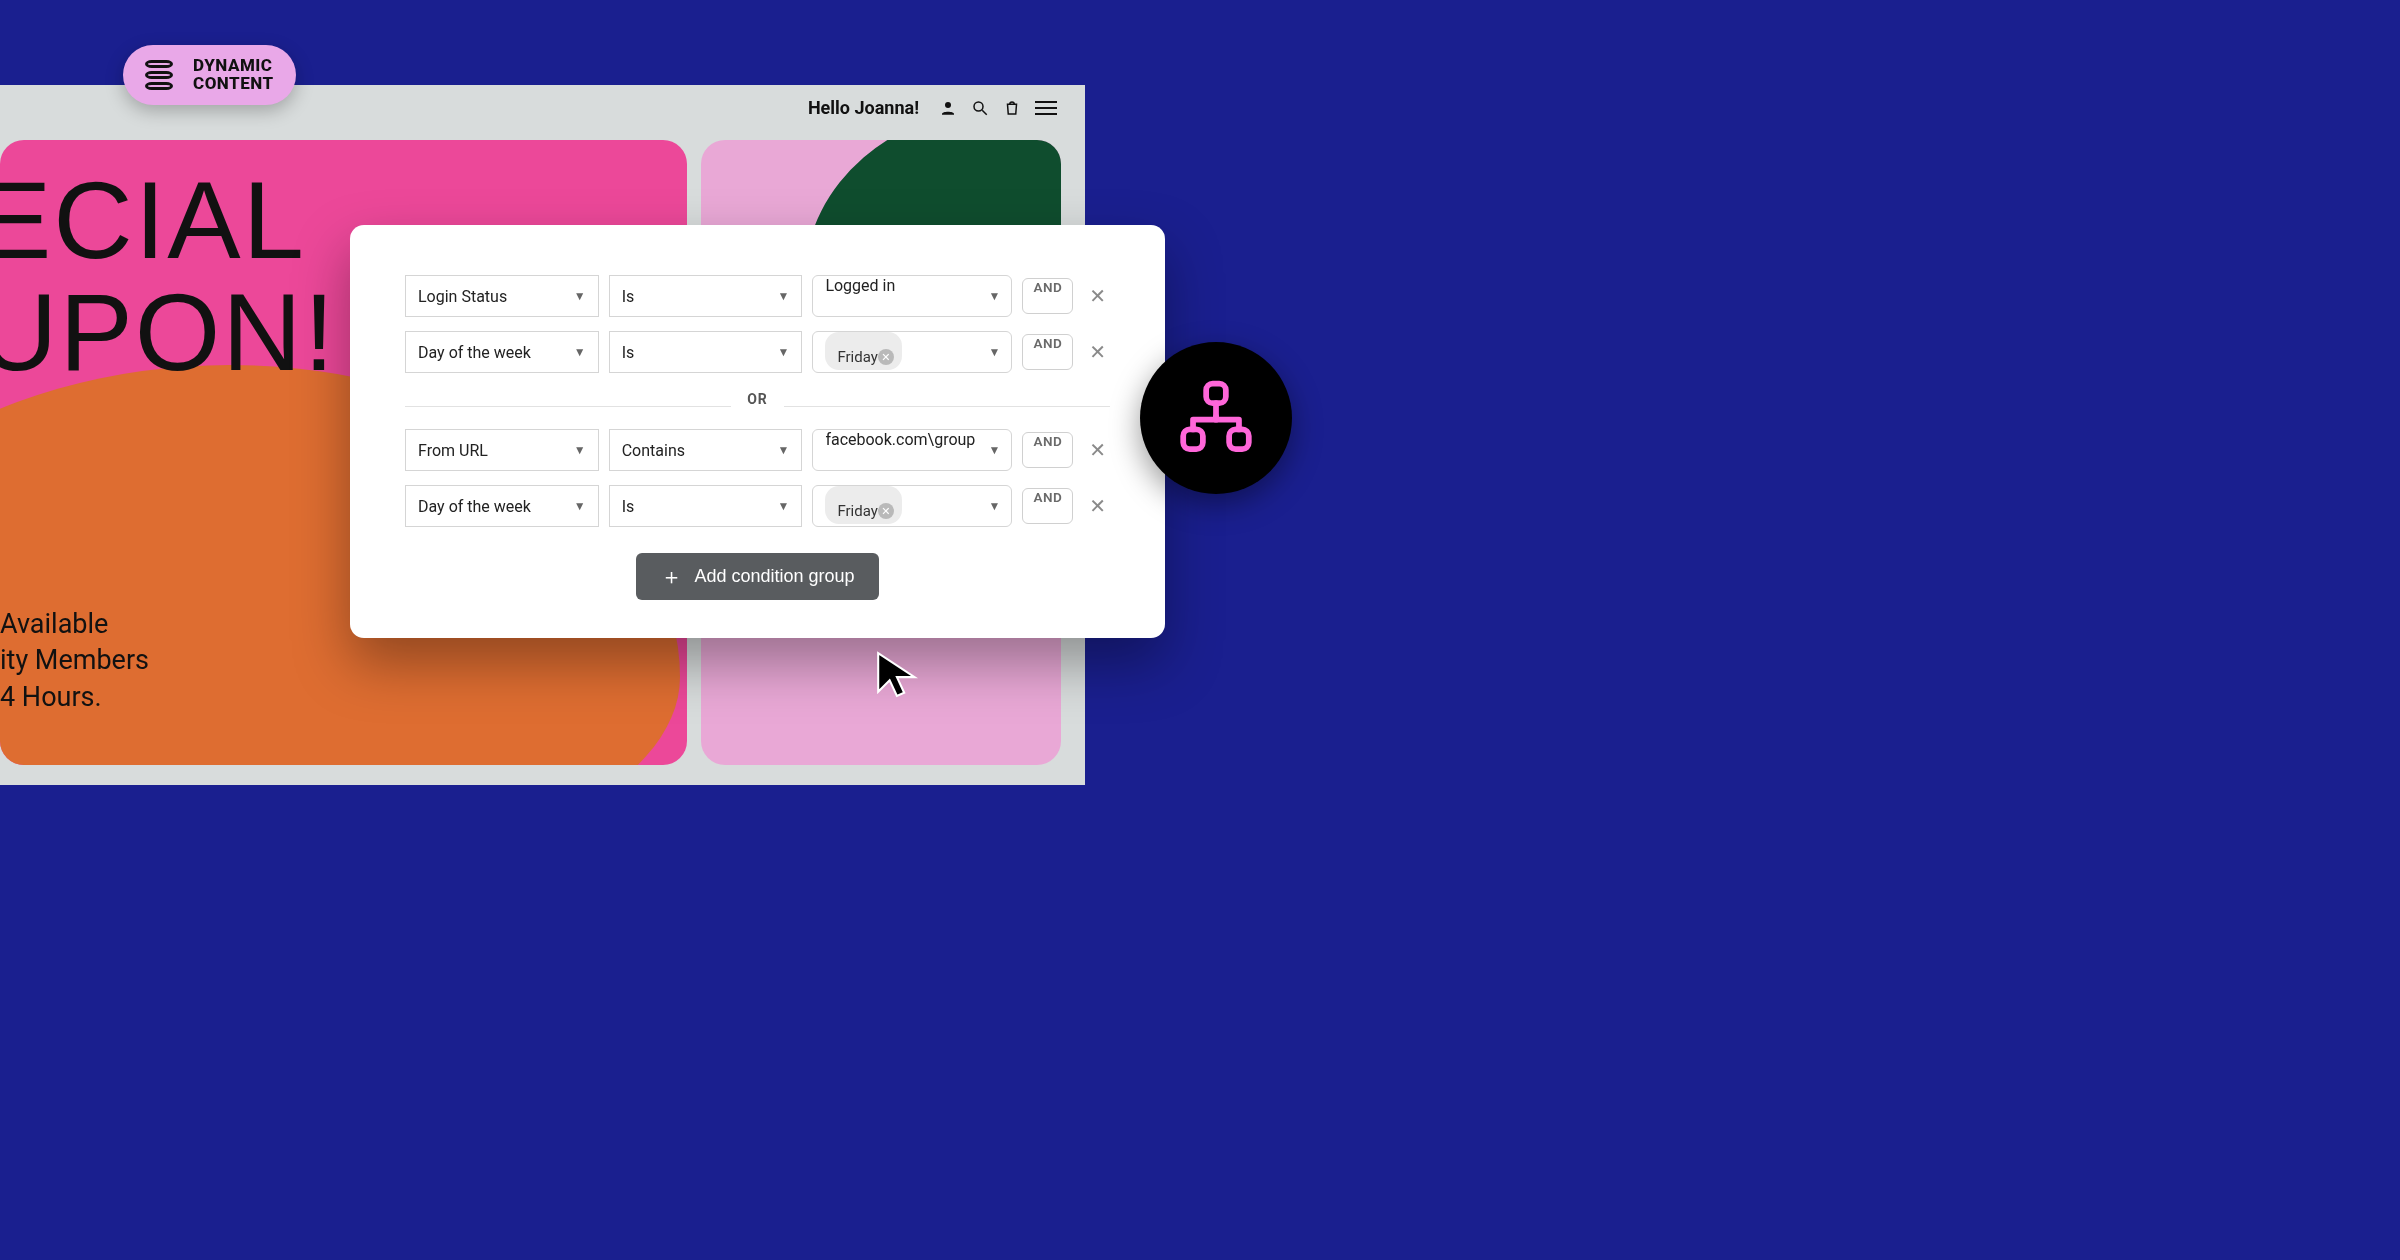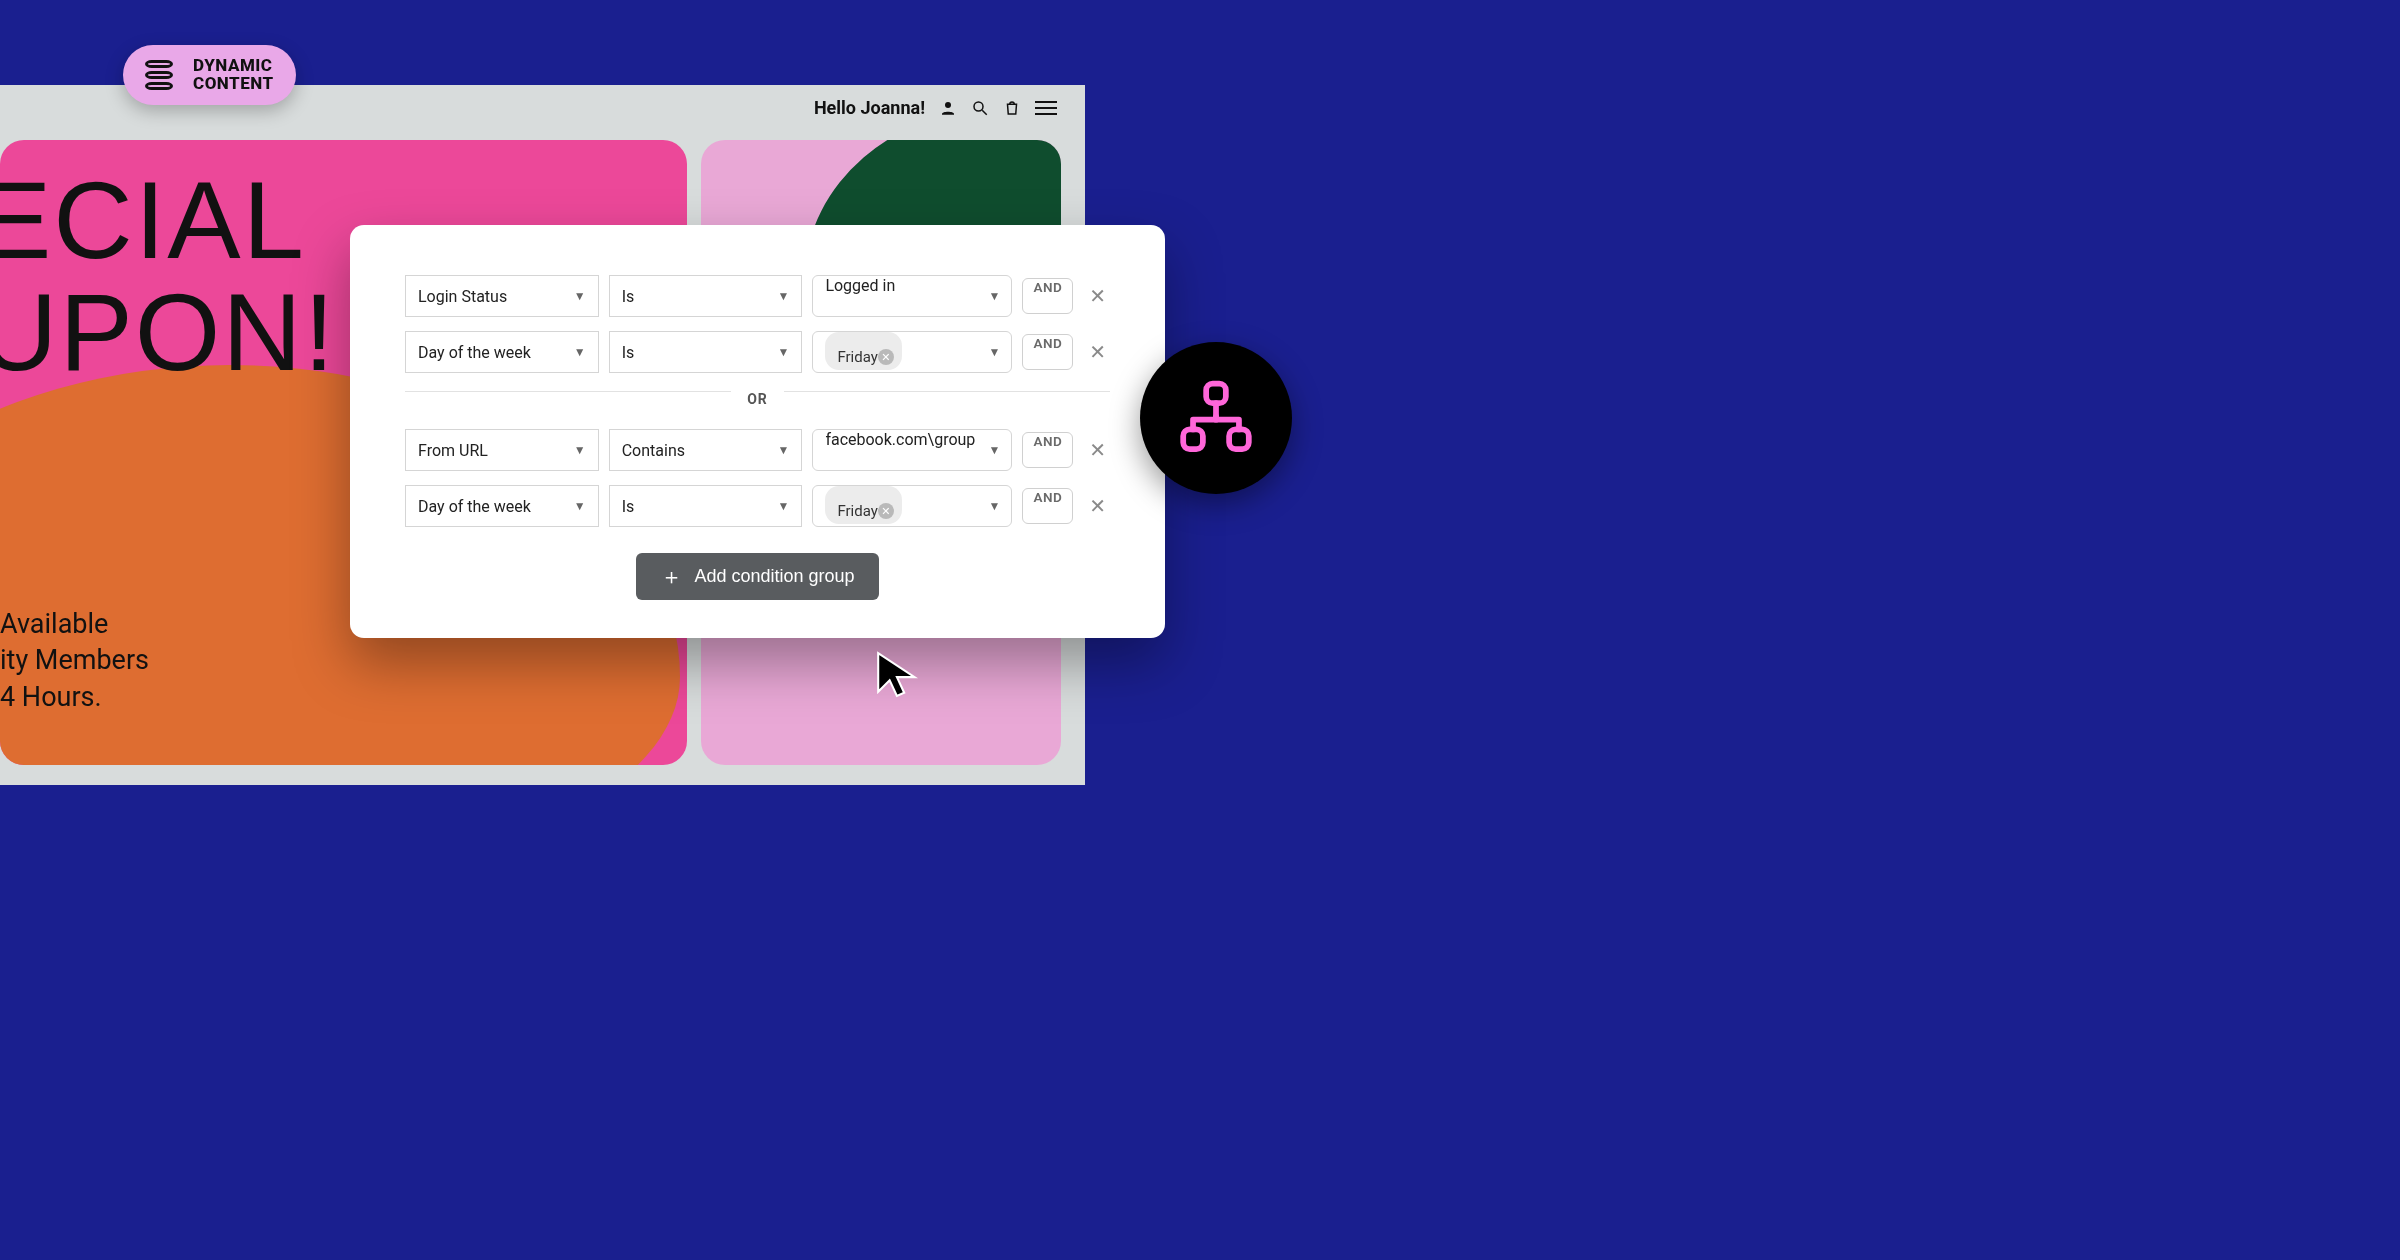--- a/index.html
+++ b/index.html
@@ -27,21 +27,21 @@
   .site-topbar {
     position: absolute;
     top: 12px;
     right: 28px;
     display: flex;
     align-items: center;
     gap: 14px;
     font-size: 18px;
     color: #111;
   }
-  .site-topbar .greeting { font-weight: 700; }
+  .site-topbar .greeting { font-weight: 700; margin-right: 6px; }
   .topbar-icon { width: 18px; height: 18px; display:flex; align-items:center; justify-content:center; }
   .hamburger { display:flex; flex-direction:column; gap:4px; }
   .hamburger span { display:block; width:22px; height:2px; background:#111; }
 
   
   .hero-left {
     position: absolute;
     left: 0; top: 55px;
     width: 687px; height: 625px;
     background: #ec4899;
@@ -143,21 +143,21 @@
     border:1px solid #d0d0d0; border-radius:6px;
     height:36px; padding: 0 10px; font-size:13.5px; color:#6a6a6a;
     background:#fff; font-weight:600; letter-spacing:0.5px; cursor:pointer;
     display:flex; align-items:flex-start;
   }
   .row-close {
     color:#8a8a8a; font-size:20px; cursor:pointer; padding:4px; margin-left:2px;
   }
 
   .or-sep {
-    display:flex; align-items:flex-start; gap:16px;
+    display:flex; align-items:flex-end; gap:16px;
     margin: 18px 0 22px 0;
     color:#555; font-size:14px; font-weight:700; letter-spacing:1px;
   }
   .or-sep .line { flex:1; height:1px; background:#e2e2e2; }
 
   .add-group {
     display:flex; align-items:center; justify-content:center;
     margin-top: 26px;
   }
   .add-group button {

